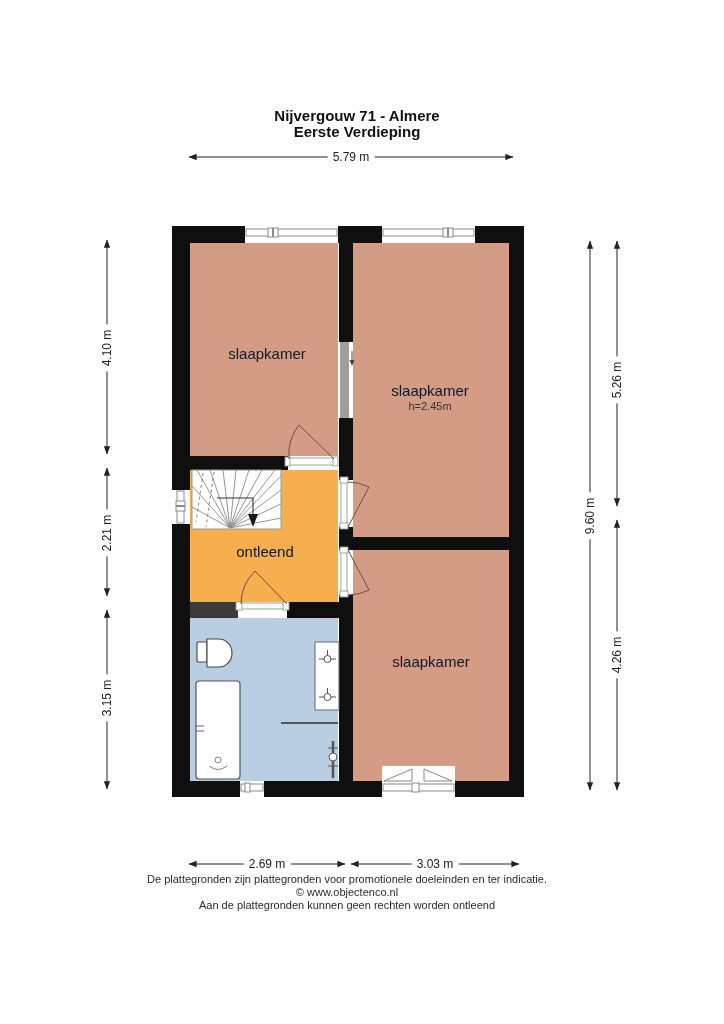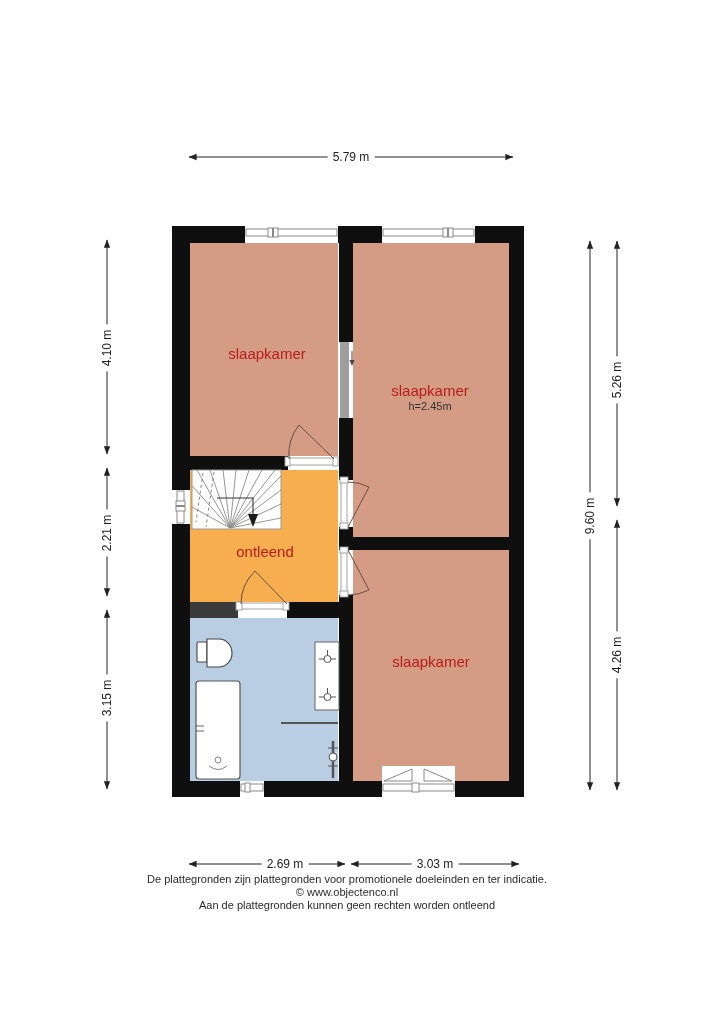--- a/index.html
+++ b/index.html
@@ -8,36 +8,40 @@
   
   .wall{position:absolute;background:var(--c-wall,#0f0f0f);}
   .wall-gray{position:absolute;background:var(--c-partition,#9e9e9e);}
   .shaft{position:absolute;background:var(--c-shaft,#3a3a3a);}
   .opening{position:absolute;background:#fff;}
   .room{position:absolute;}
   .room.bed{background:var(--c-bedroom,#d49c84);}
   .room.landing{background:var(--c-landing,#f6ae4f);}
   .room.bath{background:var(--c-bathroom,#b9cee3);}
   
-  .room-label{position:absolute;transform:translate(-50%,-50%);font-size:15px;color:#b91c1c;white-space:nowrap;}
+  .room-label{position:absolute;transform:translate(-50%,-50%);font-size:15px;color:#0f172a;white-space:nowrap;}
   .h-note{position:absolute;transform:translate(-50%,-50%);font-size:11px;color:#333;white-space:nowrap;}
   .dim{position:absolute;transform:translate(-50%,-50%);font-size:12px;color:#222;background:#fff;
        padding:0 5px;white-space:nowrap;}
   .dim.vert{transform:translate(-50%,-50%) rotate(-90deg);}
   .title{position:absolute;left:357px;top:108px;transform:translateX(-50%);text-align:center;
          font-size:15px;font-weight:bold;color:#111;line-height:16px;white-space:nowrap;}
   .footer{position:absolute;left:347px;top:873px;transform:translateX(-50%);text-align:center;
           font-size:11px;color:#2a2a2a;line-height:13px;white-space:nowrap;}
   svg{position:absolute;left:0;top:0;}
 </style>
 </head>
 <body>
 
 <div class="page">
 
+  <div class="title">
+    <div>Nijvergouw 71 - Almere</div>
+    <div>Eerste Verdieping</div>
+  </div>
 
   <div class="room bed" style="left:190px;top:243px;width:148px;height:213px;"></div>
   <div class="room bed" style="left:353px;top:243px;width:156px;height:294px;"></div>
   <div class="room bed" style="left:353px;top:550px;width:156px;height:231px;"></div>
   <div class="room landing" style="left:190px;top:470px;width:148px;height:132px;"></div>
   <div class="room bath" style="left:190px;top:618px;width:148px;height:163px;"></div>
 
   <div class="wall" style="left:172px;top:226px;width:73px;height:17px;"></div>
   <div class="wall" style="left:338px;top:226px;width:44px;height:17px;"></div>
   <div class="wall" style="left:475px;top:226px;width:49px;height:17px;"></div>
@@ -188,21 +192,21 @@
   <div class="room-label" style="left:265px;top:551px;">ontleend</div>
   <div class="room-label" style="left:431px;top:661px;">slaapkamer</div>
 
   <div class="dim" style="left:351px;top:157px;">5.79 m</div>
   <div class="dim vert" style="left:107px;top:348px;">4.10 m</div>
   <div class="dim vert" style="left:107px;top:533px;">2.21 m</div>
   <div class="dim vert" style="left:107px;top:698px;">3.15 m</div>
   <div class="dim vert" style="left:590px;top:516px;">9.60 m</div>
   <div class="dim vert" style="left:617px;top:380px;">5.26 m</div>
   <div class="dim vert" style="left:617px;top:655px;">4.26 m</div>
-  <div class="dim" style="left:267px;top:864px;margin-left:18px;">2.69 m</div>
+  <div class="dim" style="left:267px;top:864px;">2.69 m</div>
   <div class="dim" style="left:435px;top:864px;">3.03 m</div>
 
   <div class="footer">
     <div>De plattegronden zijn plattegronden voor promotionele doeleinden en ter indicatie.</div>
     <div>© www.objectenco.nl</div>
     <div>Aan de plattegronden kunnen geen rechten worden ontleend</div>
   </div>
 
 </div>
 

